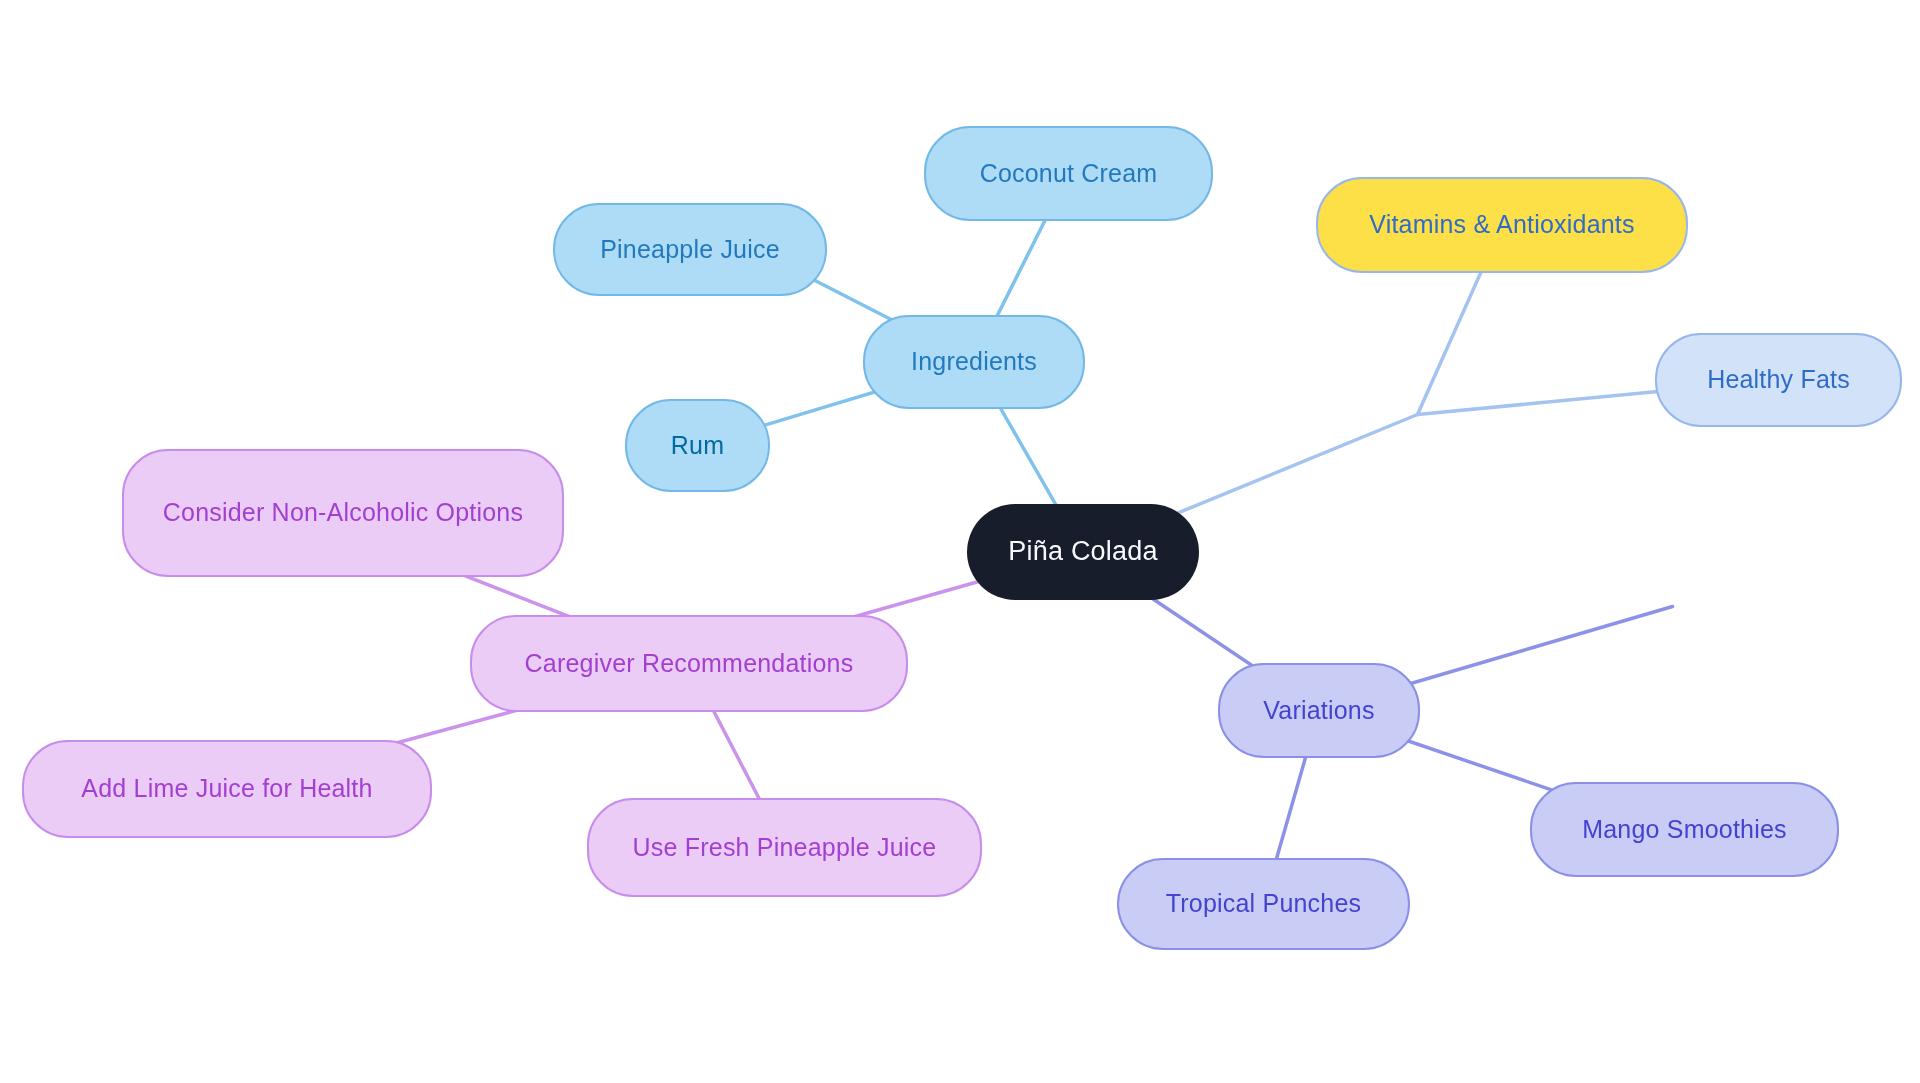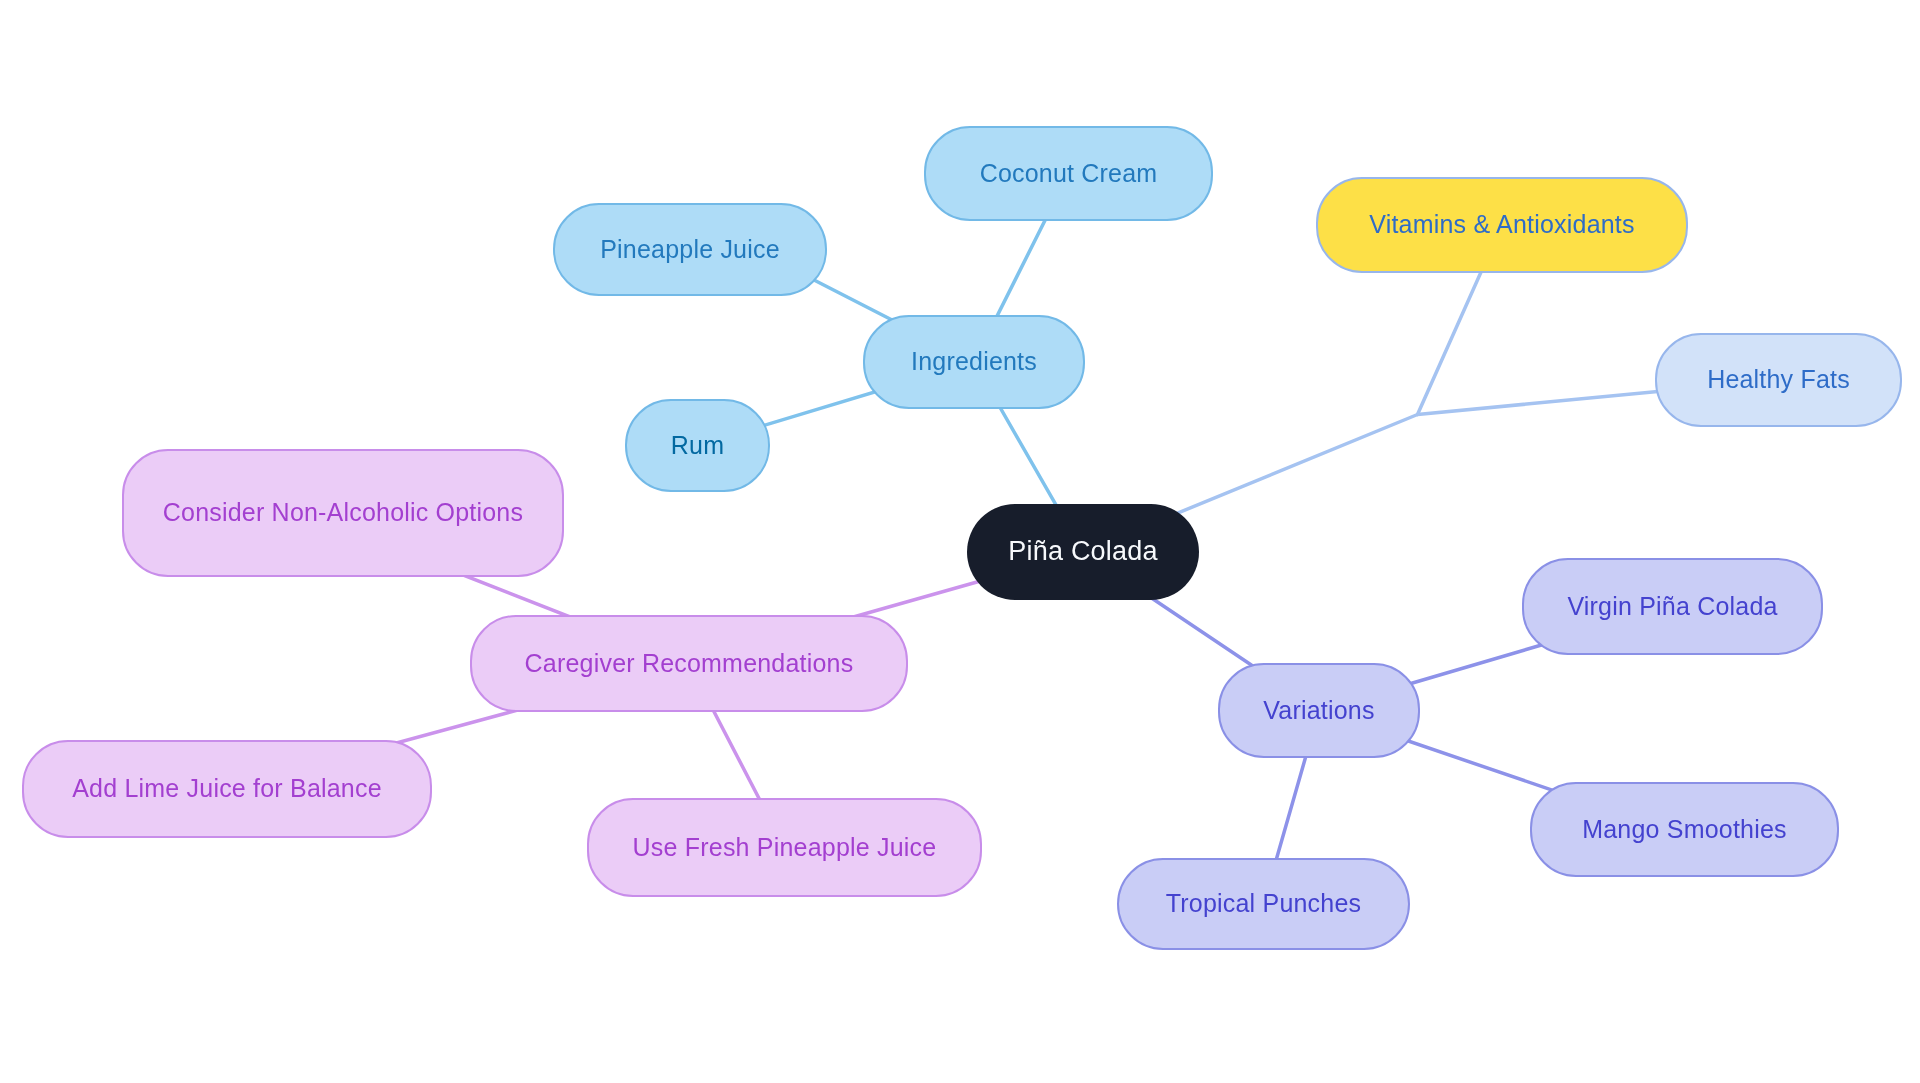--- a/index.html
+++ b/index.html
@@ -86,34 +86,31 @@
     </div>
     <div class="mindmap-node" style="left: 1316px; top: 177px; width: 372px; height: 96px; background: #fde047; color: rgb(46, 108, 200); border: 2.5px solid rgb(151, 182, 236);">
       <span class="node-label">Vitamins &amp; Antioxidants</span>
     </div>
     <div class="mindmap-node" style="left: 1655px; top: 333px; width: 247px; height: 94px; background: rgb(210, 226, 249); color: rgb(46, 108, 200); border: 2.5px solid rgb(151, 182, 236); align-items: center;">
       <span class="node-label">Healthy Fats</span>
     </div>
     <div class="mindmap-node" style="left: 1218px; top: 663px; width: 202px; height: 95px; background: rgb(201, 205, 246); color: rgb(68, 66, 207); border: 2.5px solid rgb(138, 144, 230); align-items: center;">
       <span class="node-label">Variations</span>
     </div>
-    <div class="mindmap-node" style="left: 1522px; top: 558px; width: 301px; height: 97px; background: rgb(201, 205, 246); color: rgb(68, 66, 207); border: 2.5px solid rgb(138, 144, 230);">
-      <span class="node-label">Virgin Piña Colada</span>
-    </div>
     <div class="mindmap-node" style="left: 1530px; top: 782px; width: 309px; height: 95px; background: rgb(201, 205, 246); color: rgb(68, 66, 207); border: 2.5px solid rgb(138, 144, 230);">
       <span class="node-label">Mango Smoothies</span>
     </div>
     <div class="mindmap-node" style="left: 1117px; top: 858px; width: 293px; height: 92px; background: rgb(201, 205, 246); color: rgb(68, 66, 207); border: 2.5px solid rgb(138, 144, 230);">
       <span class="node-label">Tropical Punches</span>
     </div>
     <div class="mindmap-node" style="left: 470px; top: 615px; width: 438px; height: 97px; background: rgb(235, 204, 247); color: rgb(163, 63, 208); border: 2.5px solid rgb(200, 141, 234);">
       <span class="node-label">Caregiver Recommendations</span>
     </div>
     <div class="mindmap-node" style="left: 122px; top: 449px; width: 442px; height: 128px; background: rgb(235, 204, 247); color: rgb(163, 63, 208); border: 2.5px solid rgb(200, 141, 234);">
       <span class="node-label">Consider Non-Alcoholic Options</span>
     </div>
     <div class="mindmap-node" style="left: 22px; top: 740px; width: 410px; height: 98px; background: rgb(235, 204, 247); color: rgb(163, 63, 208); border: 2.5px solid rgb(200, 141, 234);">
-      <span class="node-label">Add Lime Juice for Balance</span>
+      <span class="node-label">Add Lime Juice for Health</span>
     </div>
     <div class="mindmap-node" style="left: 587px; top: 798px; width: 395px; height: 99px; background: rgb(235, 204, 247); color: rgb(163, 63, 208); border: 2.5px solid rgb(200, 141, 234);">
       <span class="node-label">Use Fresh Pineapple Juice</span>
     </div>
   </div>
 
 </body></html>

